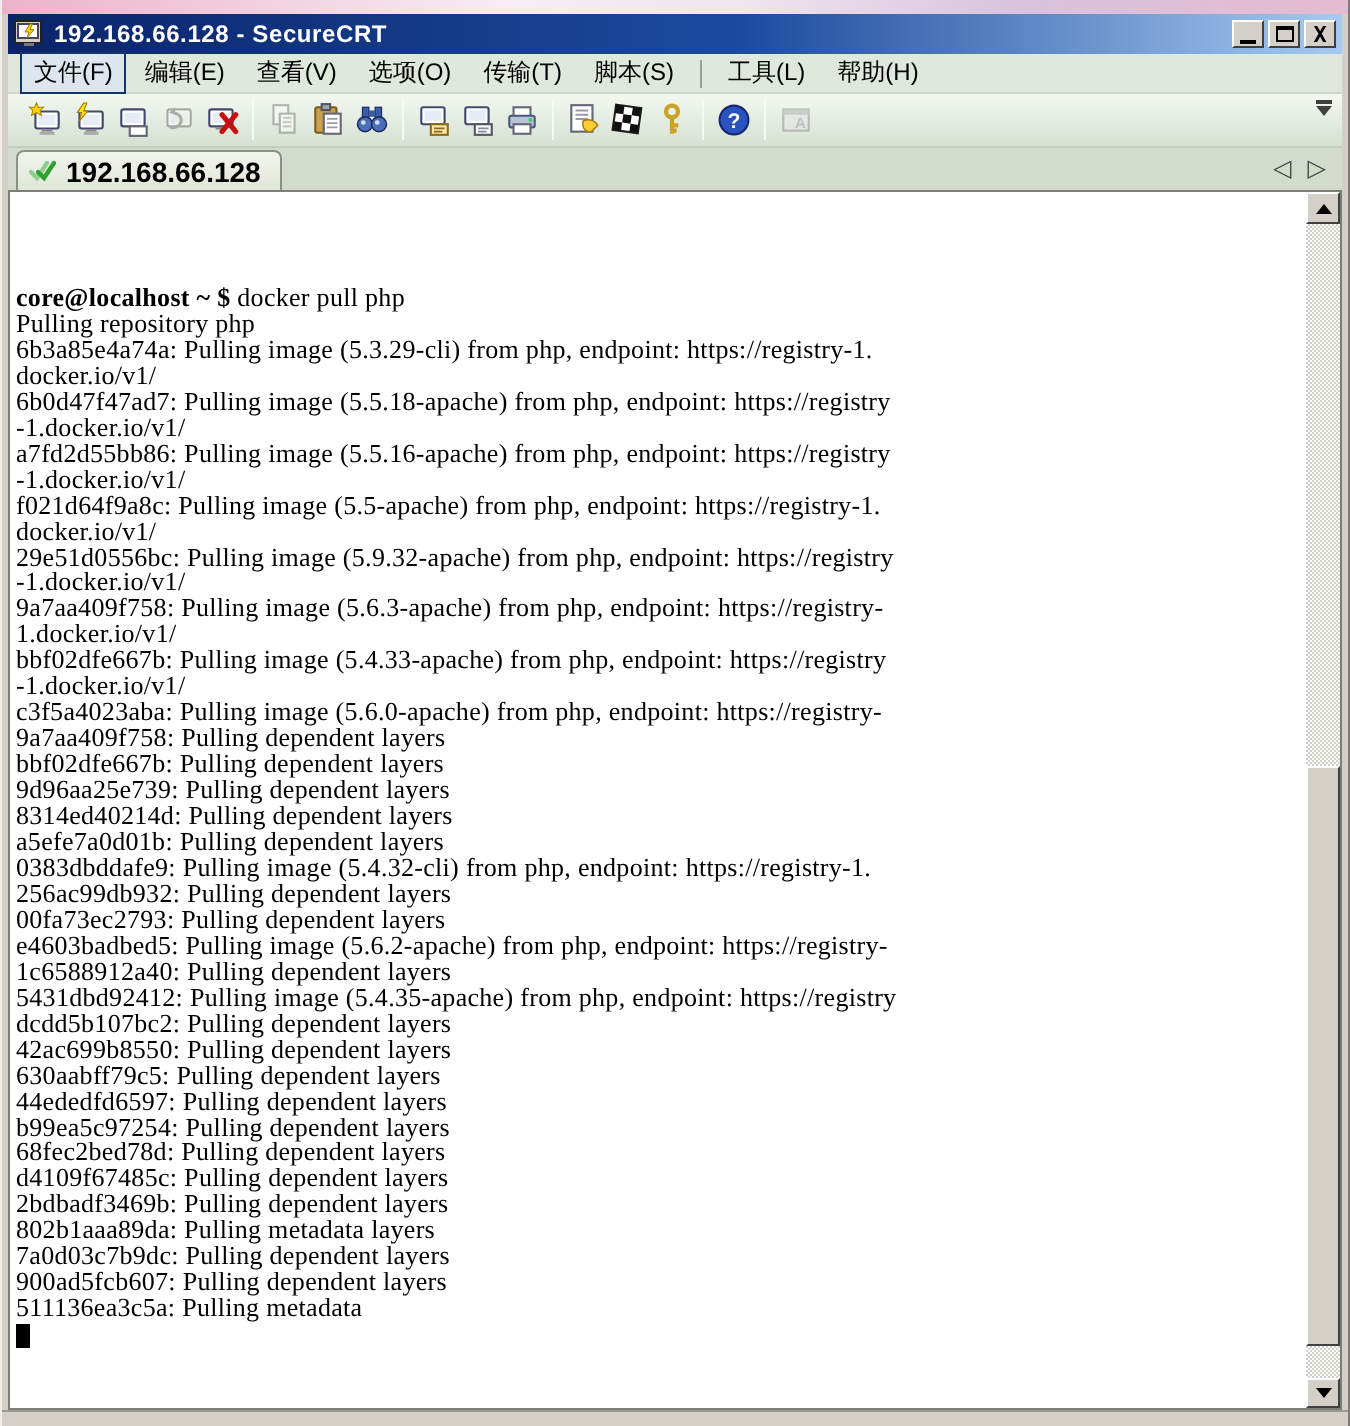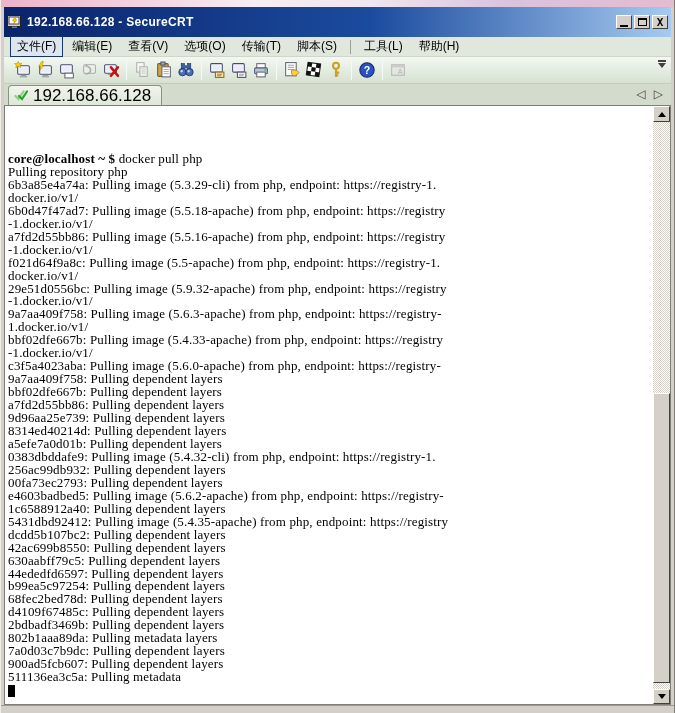--- a/index.html
+++ b/index.html
@@ -6,21 +6,21 @@
   html,body { width:675px; height:713px; }
   body { font-family:"Liberation Sans", sans-serif; background:#d4d0c8; }
   .window { width:675px; height:713px; display:flex; flex-direction:column;
             background:#d4d0c8; padding:0 3px; border-left:1px solid #f0ede8; border-right:1px solid #7f7d76; }
 
   
   .top-strip { height:7px; margin:0 -3px;
     background:linear-gradient(90deg,#edb2ca 0%,#f7eef3 38%,#efe6ee 55%,#d9c3df 75%,#e5bbcf 100%); }
 
   
-  .titlebar { height:30px; background:linear-gradient(90deg,#0a246a 0%,#1b4b9e 55%,#a6caf0 100%);
+  .titlebar { height:20px; background:linear-gradient(90deg,#0a246a 0%,#1b4b9e 55%,#a6caf0 100%);
     display:flex; align-items:center; padding:0 3px; }
   .app-icon { width:16px; height:16px; margin-right:4px; flex:0 0 auto; }
   .title-text { color:#fff; font-weight:bold; font-size:12px; letter-spacing:.3px;
     flex:1; white-space:nowrap; overflow:hidden; font-family:"Liberation Sans",sans-serif; }
   .winbtns { display:flex; gap:2px; }
   .winbtn { width:16px; height:14px; background:#d4d0c8;
     border:1px solid; border-color:#fff #404040 #404040 #fff;
     display:flex; align-items:center; justify-content:center; position:relative; }
   .glyph-min { width:8px; height:2px; background:#000; margin-top:7px; }
   .glyph-max { width:9px; height:8px; border:1px solid #000; border-top:2px solid #000; }
@@ -44,21 +44,21 @@
     align-items:center; gap:1px; }
   .tb-more .bar { width:8px; height:2px; background:#404040; }
   .tb-more .tri { width:0; height:0; border-left:4px solid transparent; border-right:4px solid transparent;
     border-top:5px solid #404040; }
 
   
   .tabbar { height:21px; background:#d3dbcd; position:relative; display:flex; align-items:flex-end; padding-left:4px; }
   .tab { height:20px; display:flex; align-items:center; gap:4px; padding:0 10px 0 5px;
     background:linear-gradient(#f1f5ec,#dfe7d8); border:1px solid #8a9284; border-bottom:none;
     border-radius:4px 4px 0 0; }
-  .tab-label { font-size:17px; font-weight:normal; color:#000; white-space:nowrap; }
+  .tab-label { font-size:14px; font-weight:bold; color:#000; white-space:nowrap; }
   .tab-nav { position:absolute; right:8px; top:3px; display:flex; gap:8px;
     font-size:12px; color:#444; font-family:"DejaVu Sans",sans-serif; }
 
   
   .term-frame { flex:1; position:relative; border:1px solid #7e7e78; background:#fff; overflow:hidden; }
   .term-content { position:absolute; left:0; top:0; right:17px; bottom:0; background:#fff;
     padding:47px 0 0 3px; overflow:hidden; }
   .term-line { font-family:Liberation Serif, serif; font-size:13px; line-height:12.95px;
     letter-spacing:.15px; color:#000; white-space:pre; }
   .term-line b { font-weight:bold; }
@@ -294,21 +294,20 @@
           <div class="term-line">docker.io/v1/</div>
           <div class="term-line">29e51d0556bc: Pulling image (5.9.32-apache) from php, endpoint: https://registry</div>
           <div class="term-line">-1.docker.io/v1/</div>
           <div class="term-line">9a7aa409f758: Pulling image (5.6.3-apache) from php, endpoint: https://registry-</div>
           <div class="term-line">1.docker.io/v1/</div>
           <div class="term-line">bbf02dfe667b: Pulling image (5.4.33-apache) from php, endpoint: https://registry</div>
           <div class="term-line">-1.docker.io/v1/</div>
           <div class="term-line">c3f5a4023aba: Pulling image (5.6.0-apache) from php, endpoint: https://registry-</div>
           <div class="term-line">9a7aa409f758: Pulling dependent layers</div>
           <div class="term-line">bbf02dfe667b: Pulling dependent layers</div>
-          <div class="term-line">a7fd2d55bb86: Pulling dependent layers</div>
           <div class="term-line">9d96aa25e739: Pulling dependent layers</div>
           <div class="term-line">8314ed40214d: Pulling dependent layers</div>
           <div class="term-line">a5efe7a0d01b: Pulling dependent layers</div>
           <div class="term-line">0383dbddafe9: Pulling image (5.4.32-cli) from php, endpoint: https://registry-1.</div>
           <div class="term-line">256ac99db932: Pulling dependent layers</div>
           <div class="term-line">00fa73ec2793: Pulling dependent layers</div>
           <div class="term-line">e4603badbed5: Pulling image (5.6.2-apache) from php, endpoint: https://registry-</div>
           <div class="term-line">1c6588912a40: Pulling dependent layers</div>
           <div class="term-line">5431dbd92412: Pulling image (5.4.35-apache) from php, endpoint: https://registry</div>
           <div class="term-line">dcdd5b107bc2: Pulling dependent layers</div>

